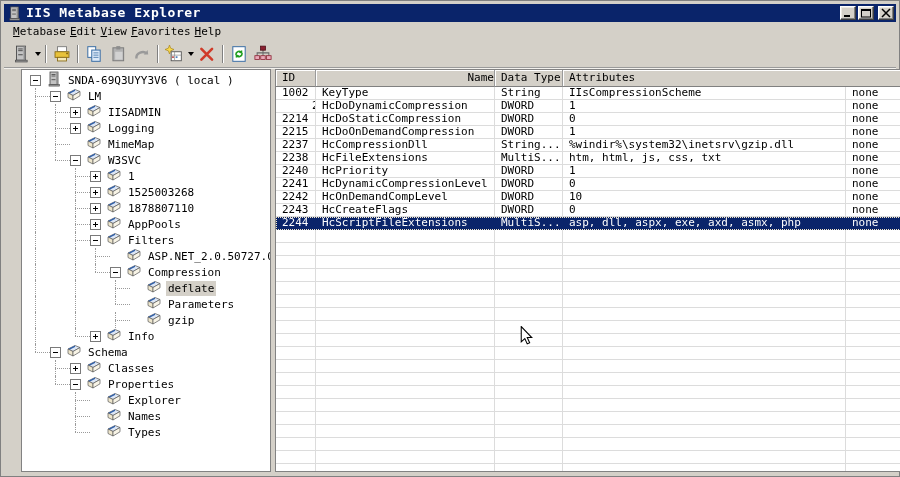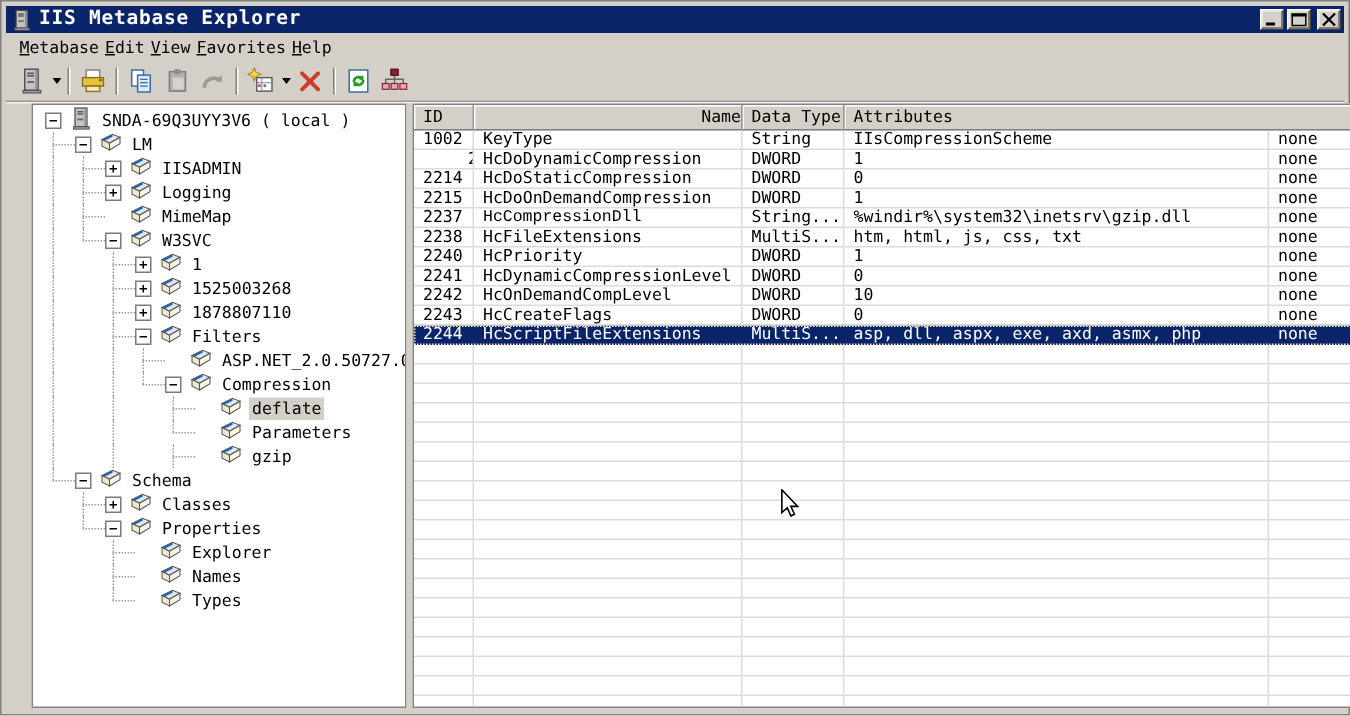--- a/index.html
+++ b/index.html
@@ -295,20 +295,26 @@
       <path d="M2,6 L9,2.5 L9,4.1 L2,7.6 Z" fill="#2f5fa8"></path>
       <path d="M2,6 L7,8.5 L7,13 L2,10.5 Z" fill="#efe7cd" stroke="#565656" stroke-width="0.7"></path>
       <path d="M7,8.5 L14,4.5 L14,8.8 L7,13 Z" fill="#f8f4e6" stroke="#565656" stroke-width="0.7"></path>
     </svg></span><span class="nlabel">1525003268</span></div>
         <div class="tnode"><span class="vg" style="left: 13px;"></span><span class="vg" style="left: 53px;"></span><span class="hs" style="left: 53px;"></span><span style="flex: 0 0 auto; width: 68px;"></span><span class="ebox plus"></span><span class="nicon"><svg width="16" height="16" viewBox="0 0 16 16" xmlns="http://www.w3.org/2000/svg">
       <path d="M2,6 L9,2.5 L14,4.5 L7,8.5 Z" fill="#dce6f5" stroke="#565656" stroke-width="0.7"></path>
       <path d="M2,6 L9,2.5 L9,4.1 L2,7.6 Z" fill="#2f5fa8"></path>
       <path d="M2,6 L7,8.5 L7,13 L2,10.5 Z" fill="#efe7cd" stroke="#565656" stroke-width="0.7"></path>
       <path d="M7,8.5 L14,4.5 L14,8.8 L7,13 Z" fill="#f8f4e6" stroke="#565656" stroke-width="0.7"></path>
     </svg></span><span class="nlabel">1878807110</span></div>
+        <div class="tnode"><span class="vg" style="left: 13px;"></span><span class="vg" style="left: 53px;"></span><span class="hs" style="left: 53px;"></span><span style="flex: 0 0 auto; width: 68px;"></span><span class="ebox plus"></span><span class="nicon"><svg width="16" height="16" viewBox="0 0 16 16" xmlns="http://www.w3.org/2000/svg">
+      <path d="M2,6 L9,2.5 L14,4.5 L7,8.5 Z" fill="#dce6f5" stroke="#565656" stroke-width="0.7"></path>
+      <path d="M2,6 L9,2.5 L9,4.1 L2,7.6 Z" fill="#2f5fa8"></path>
+      <path d="M2,6 L7,8.5 L7,13 L2,10.5 Z" fill="#efe7cd" stroke="#565656" stroke-width="0.7"></path>
+      <path d="M7,8.5 L14,4.5 L14,8.8 L7,13 Z" fill="#f8f4e6" stroke="#565656" stroke-width="0.7"></path>
+    </svg></span><span class="nlabel">AppPools</span></div>
         <div class="tnode"><span class="vg" style="left: 13px;"></span><span class="vg" style="left: 53px;"></span><span class="hs" style="left: 53px;"></span><span style="flex: 0 0 auto; width: 68px;"></span><span class="ebox"></span><span class="nicon"><svg width="16" height="16" viewBox="0 0 16 16" xmlns="http://www.w3.org/2000/svg">
       <path d="M2,6 L9,2.5 L14,4.5 L7,8.5 Z" fill="#dce6f5" stroke="#565656" stroke-width="0.7"></path>
       <path d="M2,6 L9,2.5 L9,4.1 L2,7.6 Z" fill="#2f5fa8"></path>
       <path d="M2,6 L7,8.5 L7,13 L2,10.5 Z" fill="#efe7cd" stroke="#565656" stroke-width="0.7"></path>
       <path d="M7,8.5 L14,4.5 L14,8.8 L7,13 Z" fill="#f8f4e6" stroke="#565656" stroke-width="0.7"></path>
     </svg></span><span class="nlabel">Filters</span></div>
         <div class="tnode"><span class="vg" style="left: 13px;"></span><span class="vg" style="left: 53px;"></span><span class="vg" style="left: 73px;"></span><span class="hs" style="left: 73px;"></span><span style="flex: 0 0 auto; width: 88px;"></span><span class="ebox-spacer"></span><span class="nicon"><svg width="16" height="16" viewBox="0 0 16 16" xmlns="http://www.w3.org/2000/svg">
       <path d="M2,6 L9,2.5 L14,4.5 L7,8.5 Z" fill="#dce6f5" stroke="#565656" stroke-width="0.7"></path>
       <path d="M2,6 L9,2.5 L9,4.1 L2,7.6 Z" fill="#2f5fa8"></path>
       <path d="M2,6 L7,8.5 L7,13 L2,10.5 Z" fill="#efe7cd" stroke="#565656" stroke-width="0.7"></path>
@@ -331,20 +337,26 @@
       <path d="M2,6 L9,2.5 L9,4.1 L2,7.6 Z" fill="#2f5fa8"></path>
       <path d="M2,6 L7,8.5 L7,13 L2,10.5 Z" fill="#efe7cd" stroke="#565656" stroke-width="0.7"></path>
       <path d="M7,8.5 L14,4.5 L14,8.8 L7,13 Z" fill="#f8f4e6" stroke="#565656" stroke-width="0.7"></path>
     </svg></span><span class="nlabel">Parameters</span></div>
         <div class="tnode"><span class="vg" style="left: 13px;"></span><span class="vg" style="left: 53px;"></span><span class="vg" style="left: 93px;"></span><span class="hs" style="left: 93px;"></span><span style="flex: 0 0 auto; width: 108px;"></span><span class="ebox-spacer"></span><span class="nicon"><svg width="16" height="16" viewBox="0 0 16 16" xmlns="http://www.w3.org/2000/svg">
       <path d="M2,6 L9,2.5 L14,4.5 L7,8.5 Z" fill="#dce6f5" stroke="#565656" stroke-width="0.7"></path>
       <path d="M2,6 L9,2.5 L9,4.1 L2,7.6 Z" fill="#2f5fa8"></path>
       <path d="M2,6 L7,8.5 L7,13 L2,10.5 Z" fill="#efe7cd" stroke="#565656" stroke-width="0.7"></path>
       <path d="M7,8.5 L14,4.5 L14,8.8 L7,13 Z" fill="#f8f4e6" stroke="#565656" stroke-width="0.7"></path>
     </svg></span><span class="nlabel">gzip</span></div>
+        <div class="tnode"><span class="vg" style="left: 13px;"></span><span class="vg half" style="left: 53px;"></span><span class="hs" style="left: 53px;"></span><span style="flex: 0 0 auto; width: 68px;"></span><span class="ebox plus"></span><span class="nicon"><svg width="16" height="16" viewBox="0 0 16 16" xmlns="http://www.w3.org/2000/svg">
+      <path d="M2,6 L9,2.5 L14,4.5 L7,8.5 Z" fill="#dce6f5" stroke="#565656" stroke-width="0.7"></path>
+      <path d="M2,6 L9,2.5 L9,4.1 L2,7.6 Z" fill="#2f5fa8"></path>
+      <path d="M2,6 L7,8.5 L7,13 L2,10.5 Z" fill="#efe7cd" stroke="#565656" stroke-width="0.7"></path>
+      <path d="M7,8.5 L14,4.5 L14,8.8 L7,13 Z" fill="#f8f4e6" stroke="#565656" stroke-width="0.7"></path>
+    </svg></span><span class="nlabel">Info</span></div>
         <div class="tnode"><span class="vg half" style="left: 13px;"></span><span class="hs" style="left: 13px;"></span><span style="flex: 0 0 auto; width: 28px;"></span><span class="ebox"></span><span class="nicon"><svg width="16" height="16" viewBox="0 0 16 16" xmlns="http://www.w3.org/2000/svg">
       <path d="M2,6 L9,2.5 L14,4.5 L7,8.5 Z" fill="#dce6f5" stroke="#565656" stroke-width="0.7"></path>
       <path d="M2,6 L9,2.5 L9,4.1 L2,7.6 Z" fill="#2f5fa8"></path>
       <path d="M2,6 L7,8.5 L7,13 L2,10.5 Z" fill="#efe7cd" stroke="#565656" stroke-width="0.7"></path>
       <path d="M7,8.5 L14,4.5 L14,8.8 L7,13 Z" fill="#f8f4e6" stroke="#565656" stroke-width="0.7"></path>
     </svg></span><span class="nlabel">Schema</span></div>
         <div class="tnode"><span class="vg" style="left: 33px;"></span><span class="hs" style="left: 33px;"></span><span style="flex: 0 0 auto; width: 48px;"></span><span class="ebox plus"></span><span class="nicon"><svg width="16" height="16" viewBox="0 0 16 16" xmlns="http://www.w3.org/2000/svg">
       <path d="M2,6 L9,2.5 L14,4.5 L7,8.5 Z" fill="#dce6f5" stroke="#565656" stroke-width="0.7"></path>
       <path d="M2,6 L9,2.5 L9,4.1 L2,7.6 Z" fill="#2f5fa8"></path>
       <path d="M2,6 L7,8.5 L7,13 L2,10.5 Z" fill="#efe7cd" stroke="#565656" stroke-width="0.7"></path>
@@ -407,21 +419,21 @@
           </div>
           <div class="lrow">
             <span class="lcell" style="flex: 0 0 40px;">2215</span>
             <span class="lcell" style="flex: 0 0 179px;">HcDoOnDemandCompression</span>
             <span class="lcell" style="flex: 0 0 68px;">DWORD</span>
             <span class="lcell" style="flex: 0 0 283px;">1</span>
             <span class="lcell" style="flex: 1 1 auto; min-width: 69px;">none</span>
           </div>
           <div class="lrow">
             <span class="lcell" style="flex: 0 0 40px;">2237</span>
-            <span class="lcell" style="flex: 0 0 179px; font-family: Liberation Mono, monospace;">HcCompressionDll</span>
+            <span class="lcell" style="flex: 0 0 179px;">HcCompressionDll</span>
             <span class="lcell" style="flex: 0 0 68px;">String...</span>
             <span class="lcell" style="flex: 0 0 283px;">%windir%\system32\inetsrv\gzip.dll</span>
             <span class="lcell" style="flex: 1 1 auto; min-width: 69px;">none</span>
           </div>
           <div class="lrow">
             <span class="lcell" style="flex: 0 0 40px;">2238</span>
             <span class="lcell" style="flex: 0 0 179px;">HcFileExtensions</span>
             <span class="lcell" style="flex: 0 0 68px;">MultiS...</span>
             <span class="lcell" style="flex: 0 0 283px;">htm, html, js, css, txt</span>
             <span class="lcell" style="flex: 1 1 auto; min-width: 69px;">none</span>

